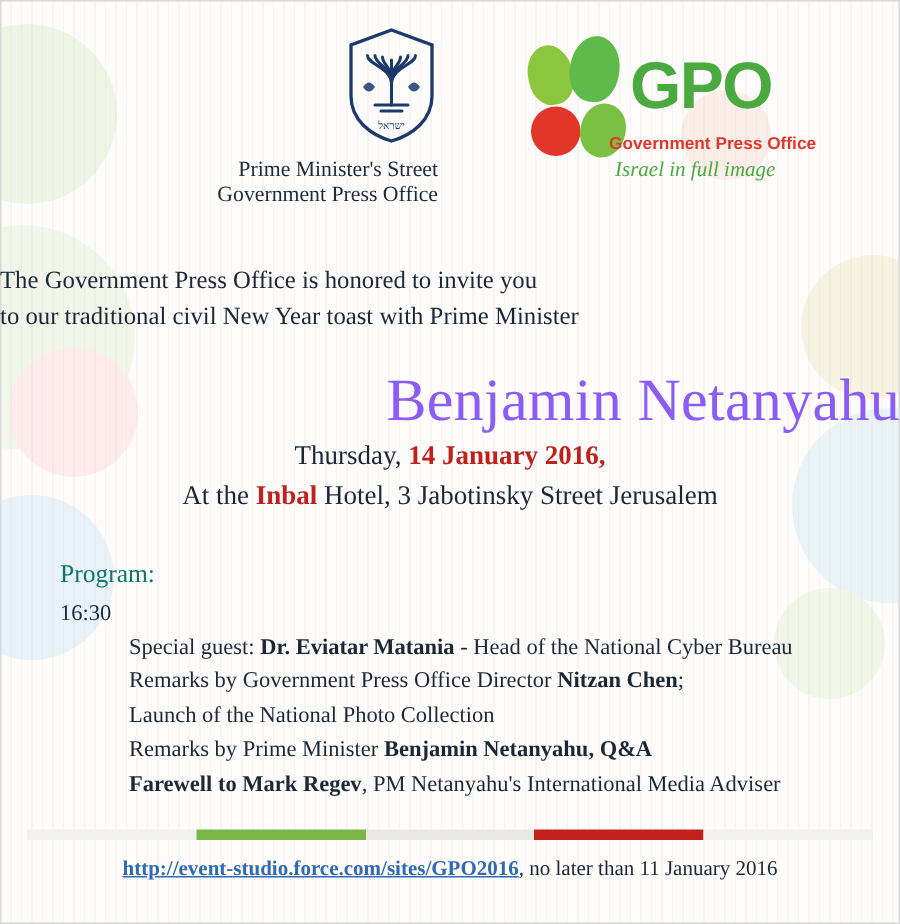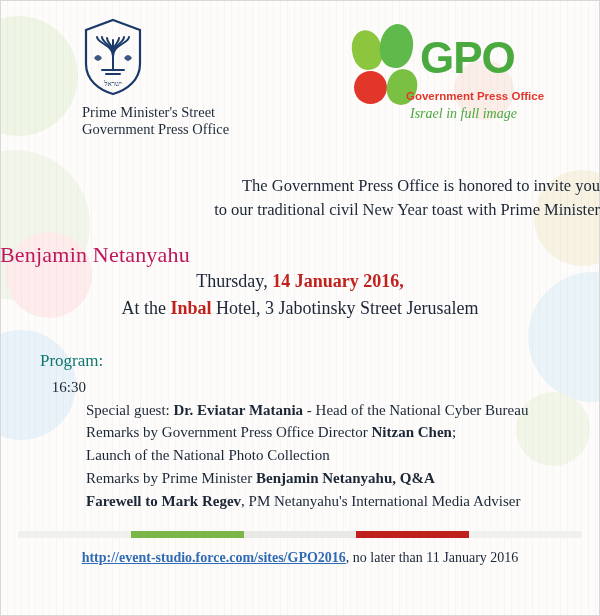--- a/index.html
+++ b/index.html
@@ -43,21 +43,21 @@
 
   
   .content { position: relative; z-index: 3; }
   .header {
     display: flex;
     justify-content: center;
     align-items: flex-start;
     padding-top: 18px;
     gap: 56px;
   }
-  .emblem-block { text-align: left; width: 210px; }
+  .emblem-block { text-align: right; width: 210px; }
   .emblem-caption {
     margin-top: 4px;
     font-size: 14.5px;
     line-height: 1.18;
     color: #1d2a3a;
     font-family: "Liberation Serif", serif;
   }
   .gpo-logo {
     width: 170px;
     height: 112px;
@@ -93,31 +93,31 @@
     left: 62px; top: 82px;
     font-family: "Liberation Serif", serif;
     font-style: italic;
     font-size: 14px;
     color: #4aa93f;
     white-space: nowrap;
   }
 
   
   .invite-lines {
-    text-align: right;
+    text-align: left;
     margin-top: 36px;
     color: #1b2637;
     font-size: 16.5px;
     line-height: 1.45;
   }
   .headline-name {
-    text-align: left;
+    text-align: right;
     margin-top: 20px;
-    font-size: 22px;
-    color: #be185d;
+    font-size: 40px;
+    color: #8b5cf6;
     letter-spacing: .2px;
   }
   .when {
     text-align: center;
     font-size: 18px;
     color: #1b2637;
     line-height: 1.5;
   }
   .accent { color: #c0211c; font-weight: bold; }
 
@@ -126,21 +126,21 @@
     margin: 26px 0 0 40px;
     color: #1b2637;
     font-size: 15px;
     line-height: 1.52;
   }
   .program-title {
     color: #0f766e;
     font-size: 17px;
     margin-bottom: 2px;
   }
-  .prow { display: flex; text-align: right; }
+  .prow { display: flex; }
   .ptime { width: 46px; flex: 0 0 46px; }
   .pindent { padding-left: 46px; }
   .b { font-weight: bold; }
 
   
   .colorbar {
     display: flex;
     height: 7px;
     margin: 18px 18px 0 18px;
   }

